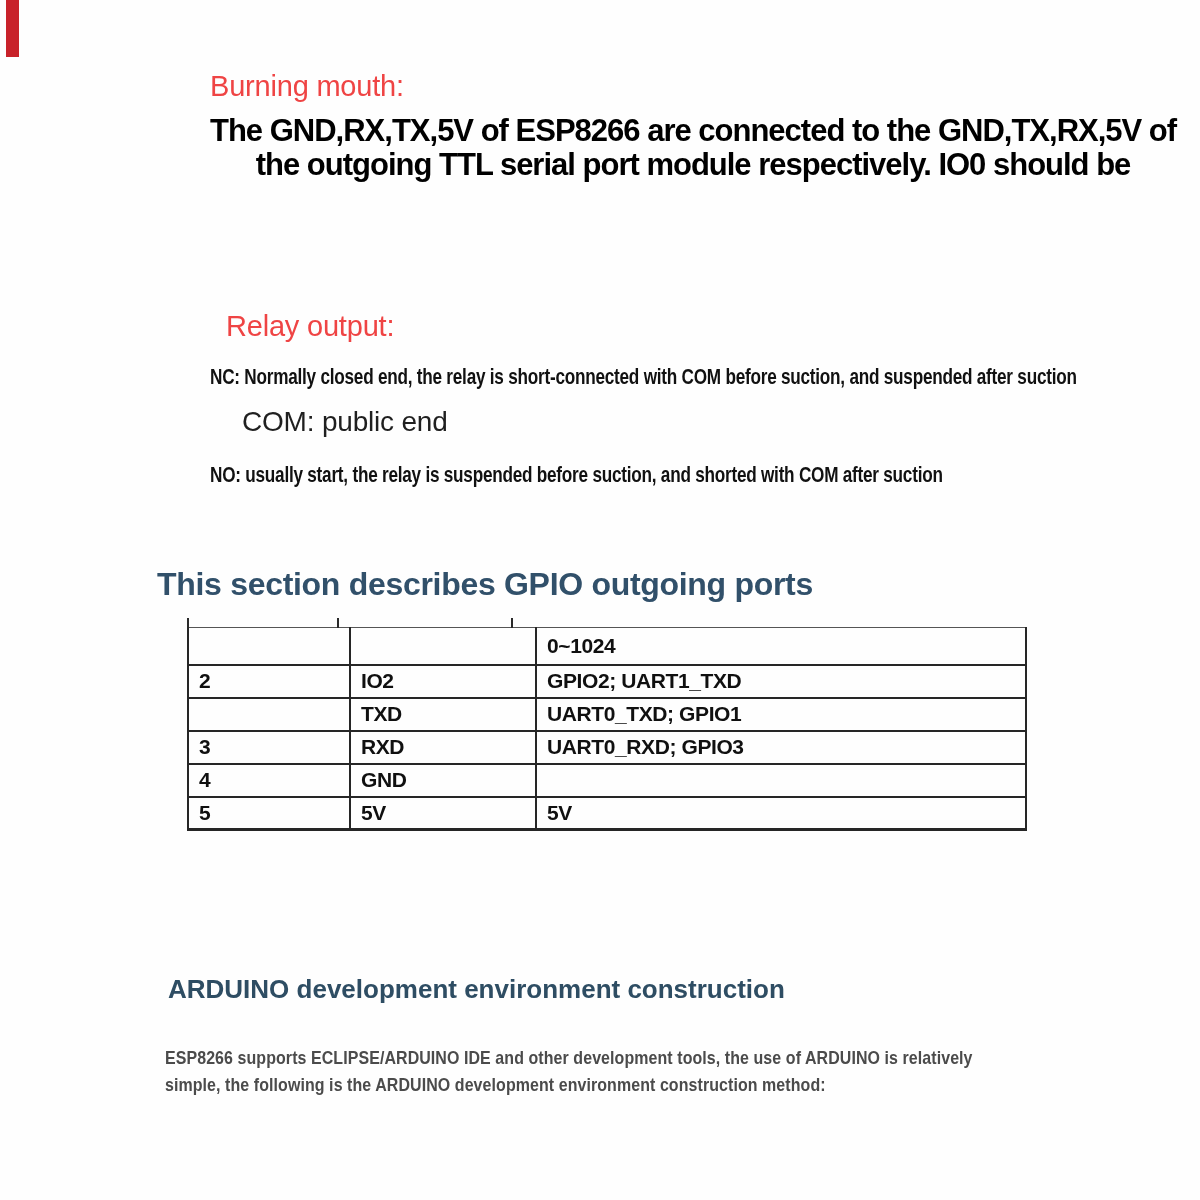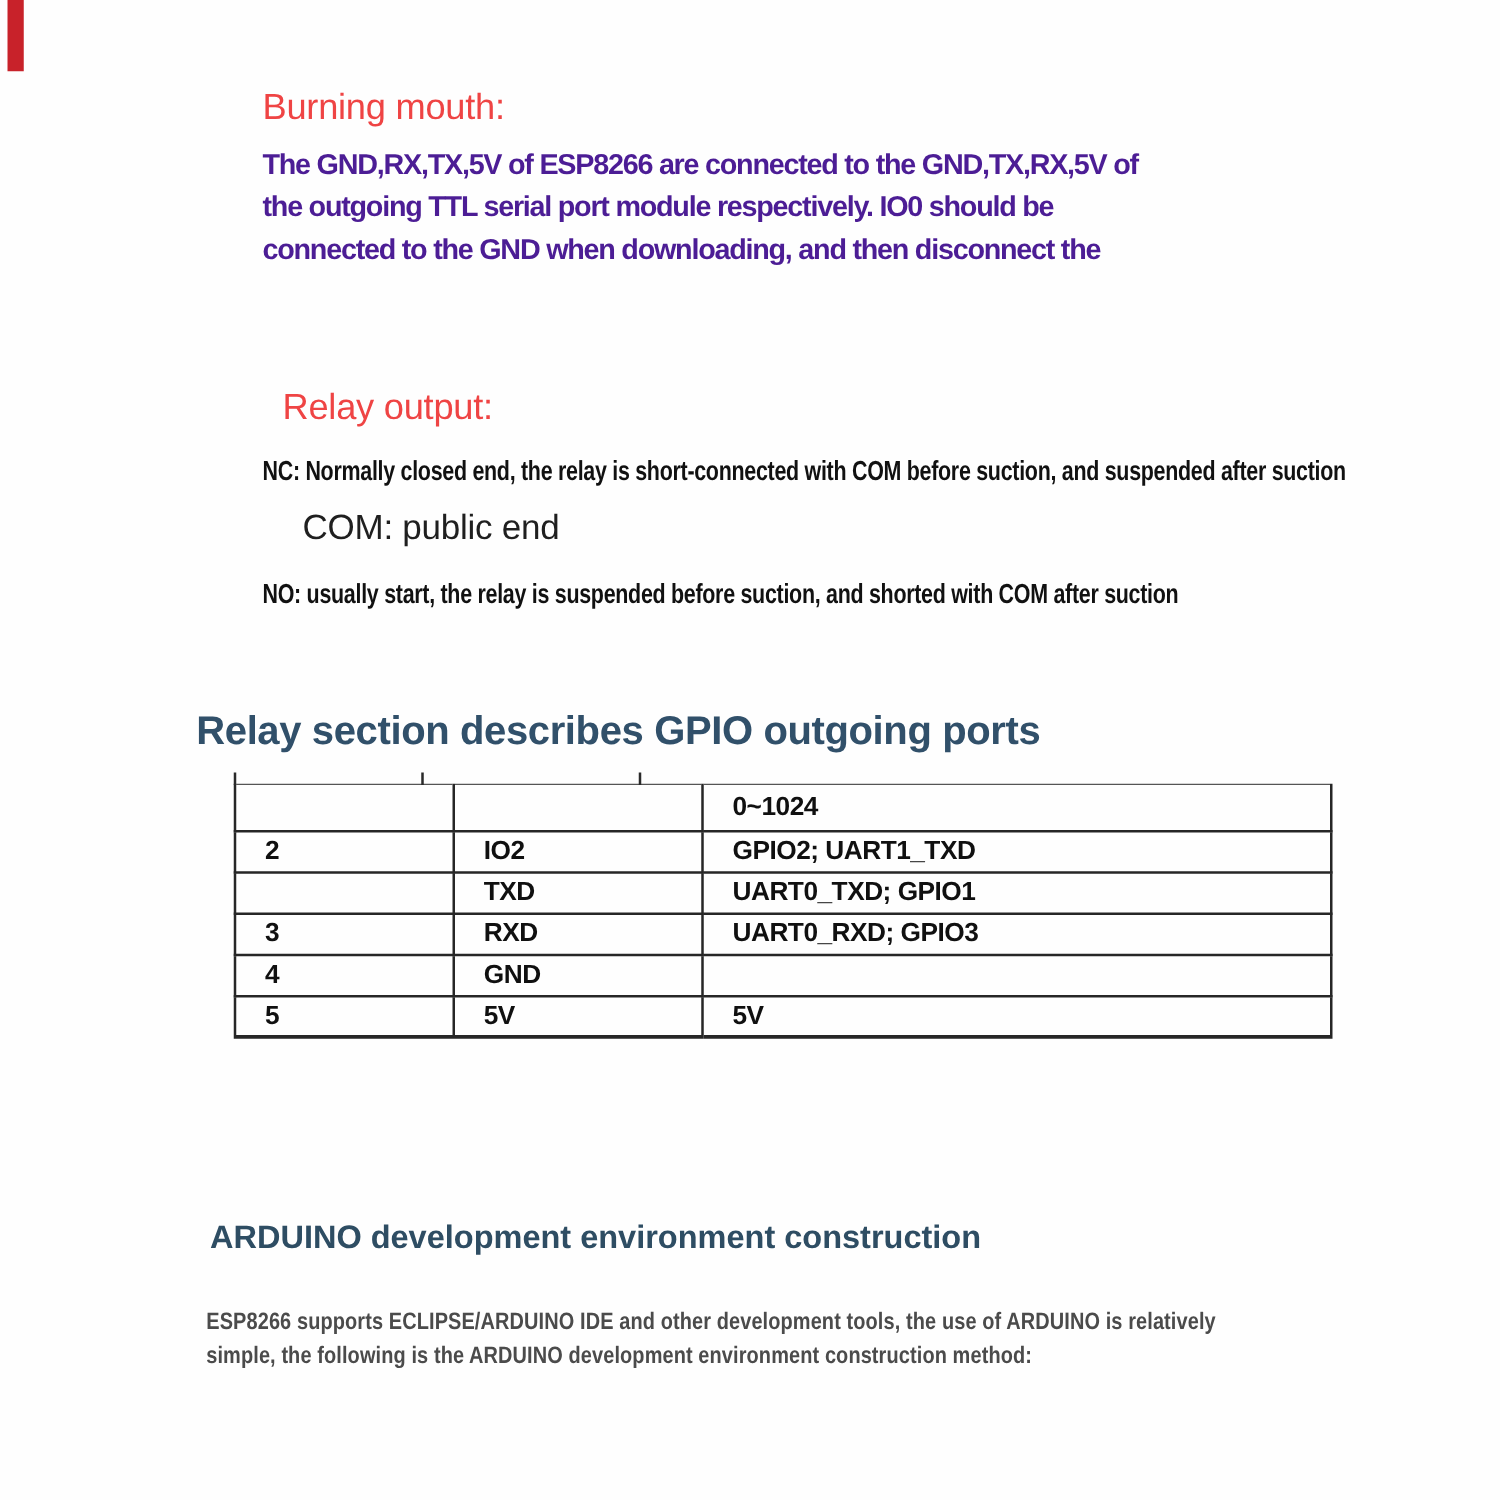--- a/index.html
+++ b/index.html
@@ -26,22 +26,22 @@
   }
   
   .h-dark{
     color:#31506a;
     font-weight:600;white-space:nowrap;
   }
 
   .burning-heading{left:210px;top:70px;}
   .burning-body{
     left:210px;top:114px;
-    font-size:23px;font-weight:700;color:#4c1d95;
-    letter-spacing:-1px;line-height:34px;white-space:nowrap;
+    font-size:31px;font-weight:700;color:#000000;
+    letter-spacing:-1px;line-height:34px;white-space:nowrap;text-align:center;
   }
 
   .relay-heading{left:226px;top:310px;}
   .nc-line,.no-line{
     left:210px;
     font-size:22px;font-weight:700;color:#111;
     letter-spacing:-0.3px;white-space:nowrap;
     transform:scaleX(0.78);transform-origin:left top;
   }
   .nc-line{top:364px;}
@@ -54,21 +54,21 @@
 
   .gpio-heading{left:157px;top:566px;font-size:32px;letter-spacing:-0.3px;}
 
   .table-wrap{left:187px;top:627px;width:814px;}
   table.gpio{
     border-collapse:collapse;table-layout:fixed;width:814px;
     font-size:21px;font-weight:700;color:#101010;letter-spacing:-0.4px;
   }
   table.gpio td{
     border:2px solid #262626;
-    padding:0 0 0 23px;vertical-align:middle;
+    padding:0 0 0 10px;vertical-align:middle;
     overflow:hidden;white-space:nowrap;
   }
   table.gpio tr{height:33px;}
   table.gpio tr.first{height:37px;}
   table.gpio tr.first td{border-top-width:1px;border-top-color:#555;}
   table.gpio tr.last td{border-bottom-width:3px;}
   td.c1{width:150px;}
   td.c2{width:174px;}
   td.c3{width:478px;}
   td.range-cell{padding-left:82px;}
@@ -89,30 +89,29 @@
 </head>
 <body>
 
 <div class="abs red-marker"></div>
 
 <div class="abs h-slate burning-heading">Burning mouth:</div>
 
 <div class="abs burning-body">
   <div>The GND,RX,TX,5V of ESP8266 are connected to the GND,TX,RX,5V of</div>
   <div>the outgoing TTL serial port module respectively. IO0 should be</div>
-  <div>connected to the GND when downloading, and then disconnect the</div>
 </div>
 
 <div class="abs h-slate relay-heading">Relay output:</div>
 
 <div class="abs nc-line">NC: Normally closed end, the relay is short-connected with COM before suction, and suspended after suction</div>
 <div class="abs com-line">COM: public end</div>
 <div class="abs no-line">NO: usually start, the relay is suspended before suction, and shorted with COM after suction</div>
 
-<div class="abs h-dark gpio-heading">Relay section describes GPIO outgoing ports</div>
+<div class="abs h-dark gpio-heading">This section describes GPIO outgoing ports</div>
 
 <div class="abs table-wrap">
   <div class="tick t1"></div>
   <div class="tick t2"></div>
   <div class="tick t3"></div>
   <table class="gpio">
     <tbody>
         <tr class="first">
       <td class="c1"></td>
       <td class="c2"></td>

